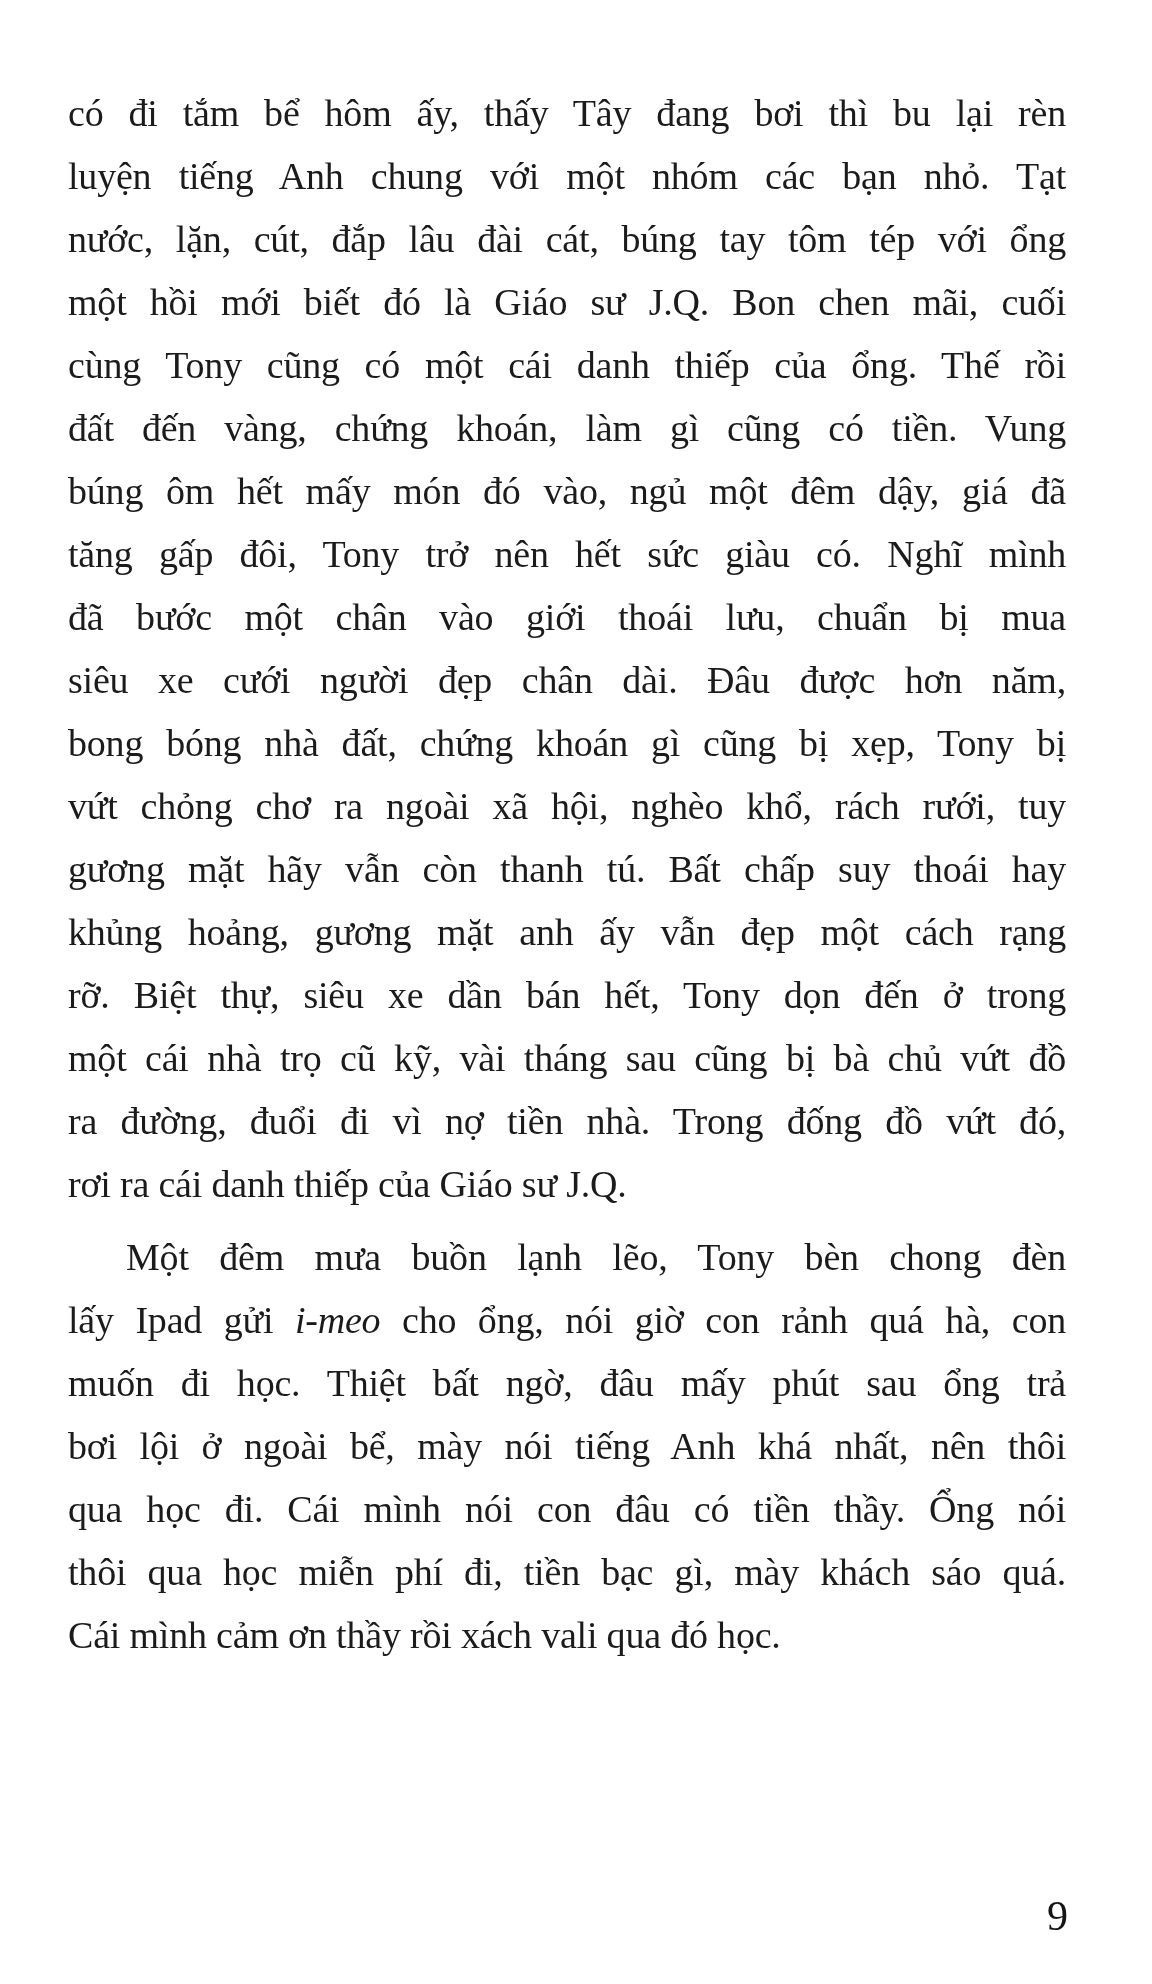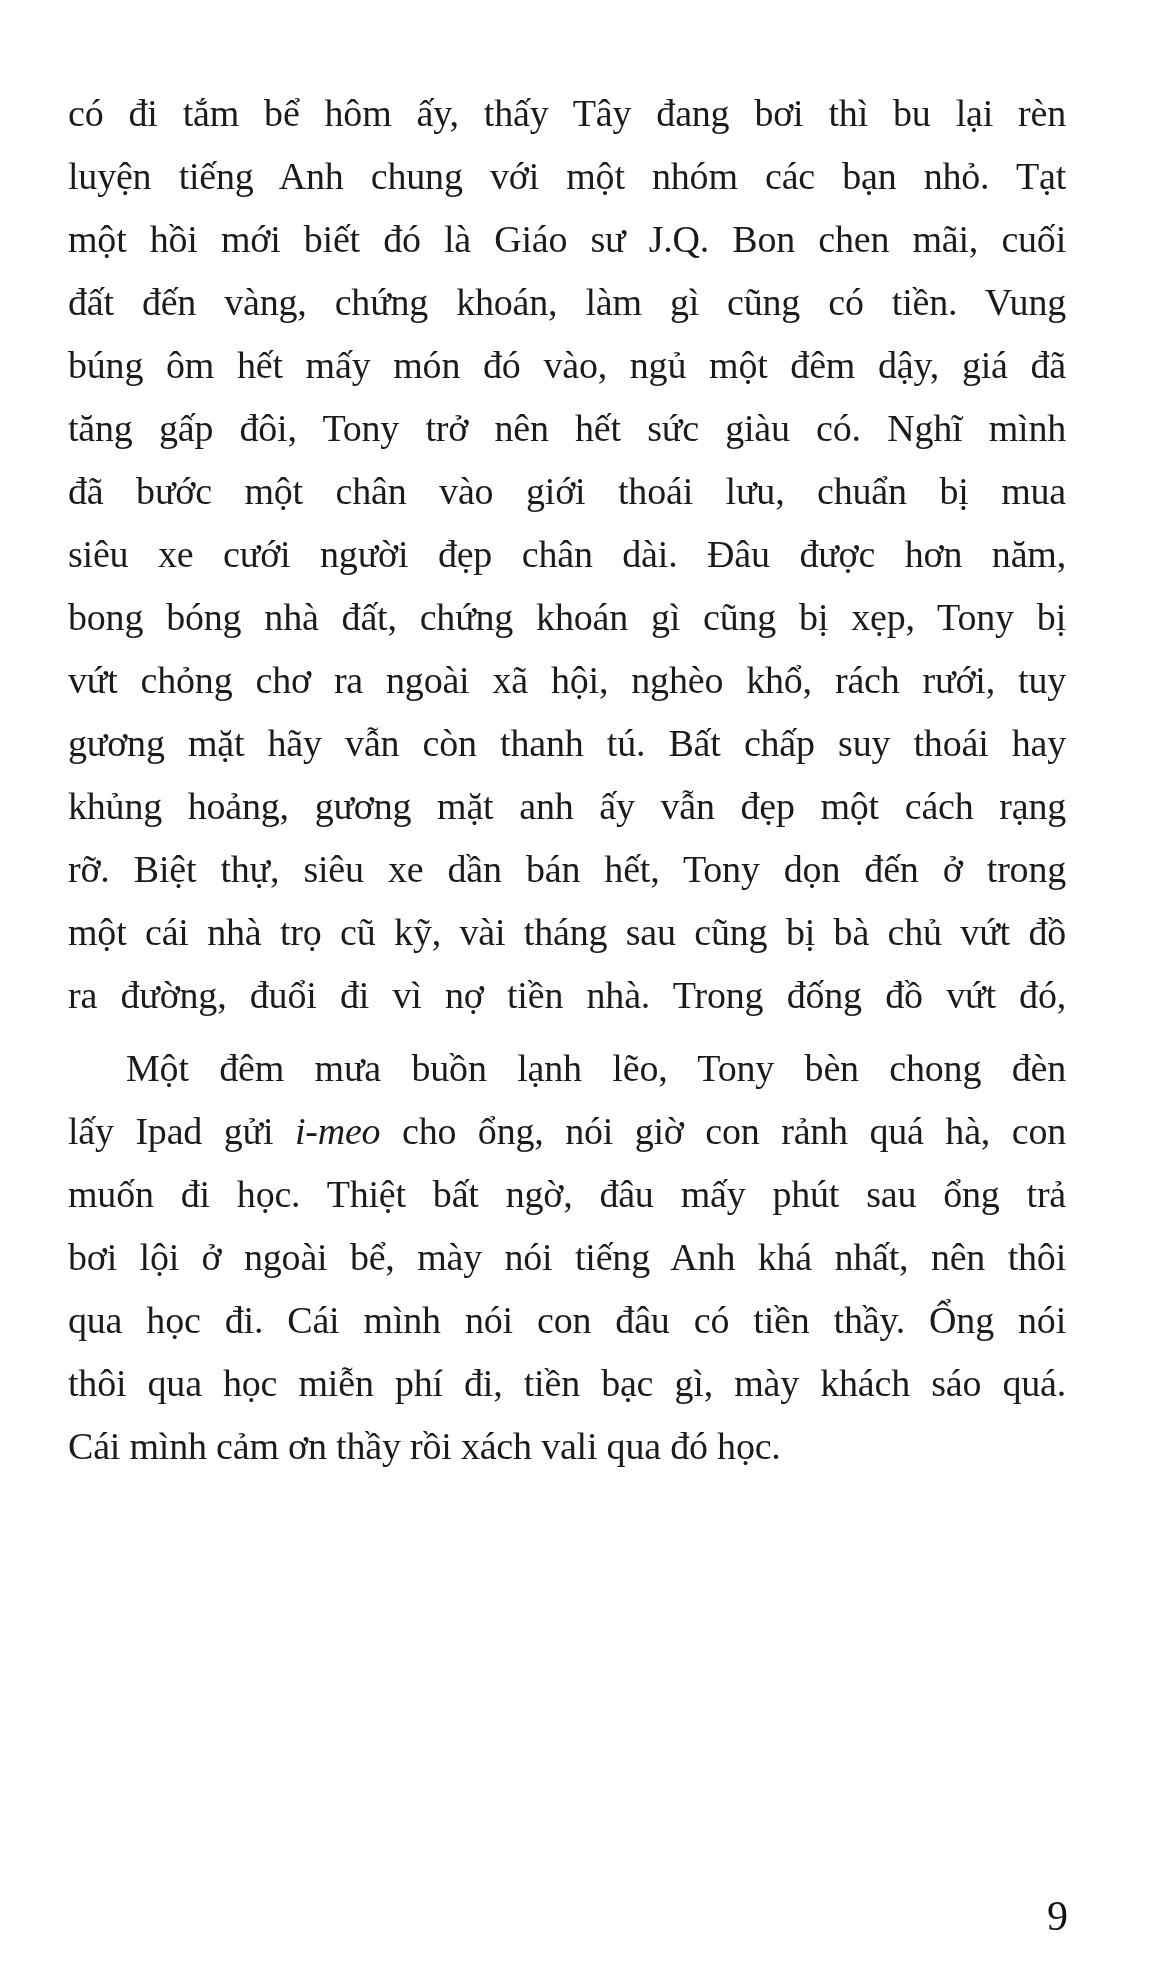--- a/index.html
+++ b/index.html
@@ -63,33 +63,36 @@
 </style>
 </head>
 <body>
 
 <div class="page">
   <div class="text-block">
 
     <p class="para">
       <span class="line">có đi tắm bể hôm ấy, thấy Tây đang bơi thì bu lại rèn</span>
       <span class="line">luyện tiếng Anh chung với một nhóm các bạn nhỏ. Tạt</span>
+      <span class="line">nước, lặn, cút, đắp lâu đài cát, búng tay tôm tép với ổng</span>
       <span class="line">một hồi mới biết đó là Giáo sư J.Q. Bon chen mãi, cuối</span>
+      <span class="line">cùng Tony cũng có một cái danh thiếp của ổng. Thế rồi</span>
       <span class="line">đất đến vàng, chứng khoán, làm gì cũng có tiền. Vung</span>
       <span class="line">búng ôm hết mấy món đó vào, ngủ một đêm dậy, giá đã</span>
       <span class="line">tăng gấp đôi, Tony trở nên hết sức giàu có. Nghĩ mình</span>
       <span class="line">đã bước một chân vào giới thoái lưu, chuẩn bị mua</span>
       <span class="line">siêu xe cưới người đẹp chân dài. Đâu được hơn năm,</span>
       <span class="line">bong bóng nhà đất, chứng khoán gì cũng bị xẹp, Tony bị</span>
       <span class="line">vứt chỏng chơ ra ngoài xã hội, nghèo khổ, rách rưới, tuy</span>
       <span class="line">gương mặt hãy vẫn còn thanh tú. Bất chấp suy thoái hay</span>
       <span class="line">khủng hoảng, gương mặt anh ấy vẫn đẹp một cách rạng</span>
       <span class="line">rỡ. Biệt thự, siêu xe dần bán hết, Tony dọn đến ở trong</span>
       <span class="line">một cái nhà trọ cũ kỹ, vài tháng sau cũng bị bà chủ vứt đồ</span>
       <span class="line">ra đường, đuổi đi vì nợ tiền nhà. Trong đống đồ vứt đó,</span>
+      <span class="line last">rơi ra cái danh thiếp của Giáo sư J.Q.</span>
     </p>
 
     <p class="para">
       <span class="line first-indent">Một đêm mưa buồn lạnh lẽo, Tony bèn chong đèn</span>
       <span class="line"><span>lấy Ipad gửi </span><em>i-meo</em><span> cho ổng, nói giờ con rảnh quá hà, con</span></span>
       <span class="line">muốn đi học. Thiệt bất ngờ, đâu mấy phút sau ổng trả</span>
       <span class="line">bơi lội ở ngoài bể, mày nói tiếng Anh khá nhất, nên thôi</span>
       <span class="line">qua học đi. Cái mình nói con đâu có tiền thầy. Ổng nói</span>
       <span class="line">thôi qua học miễn phí đi, tiền bạc gì, mày khách sáo quá.</span>
       <span class="line last">Cái mình cảm ơn thầy rồi xách vali qua đó học.</span>

